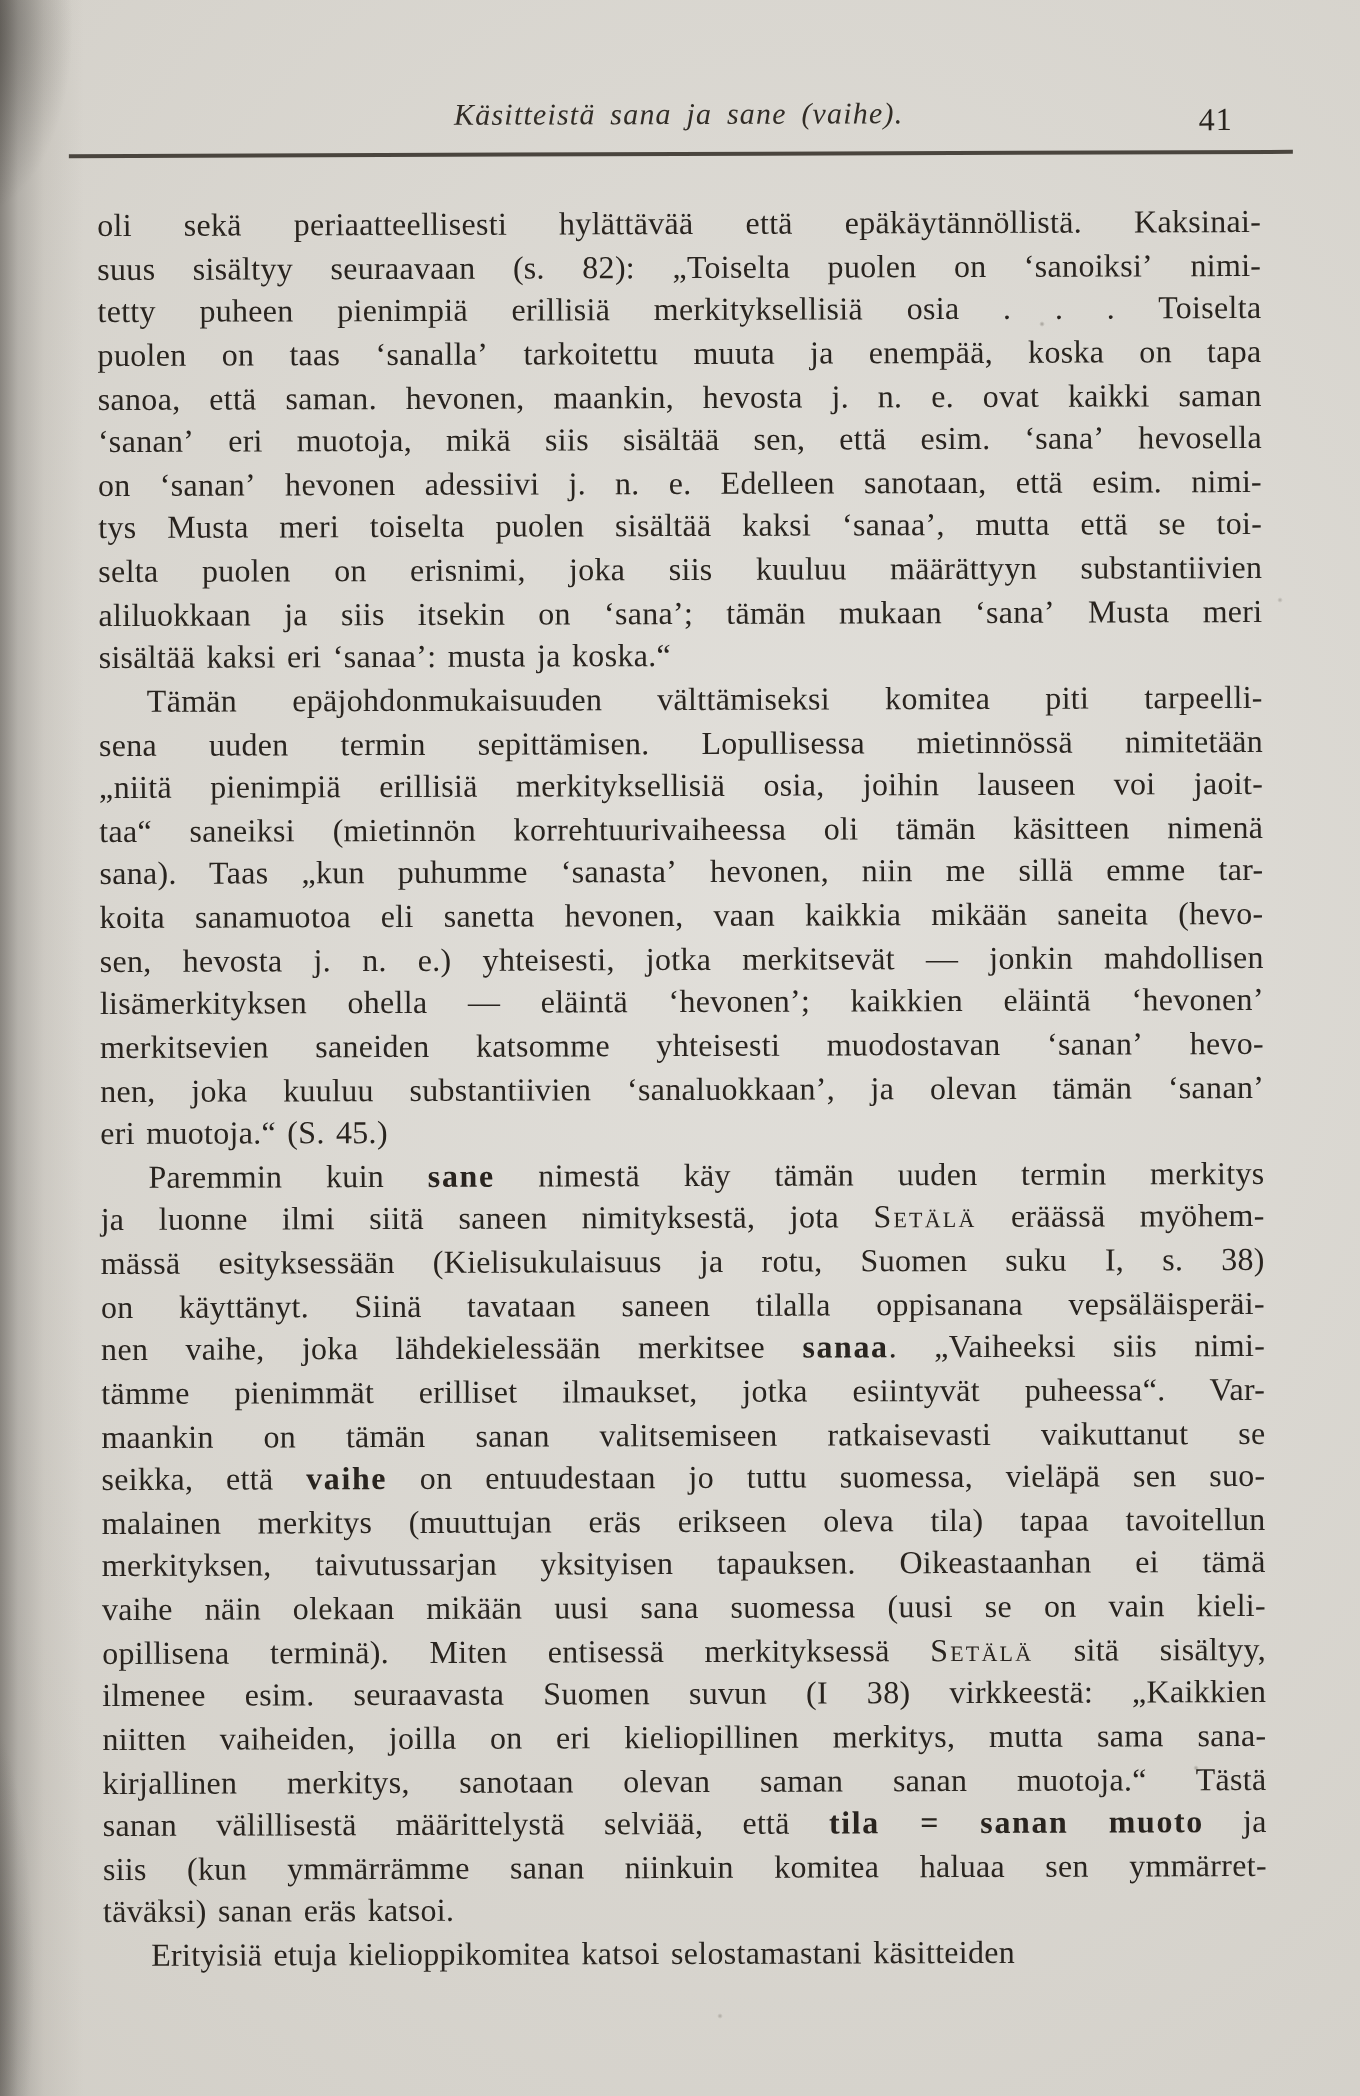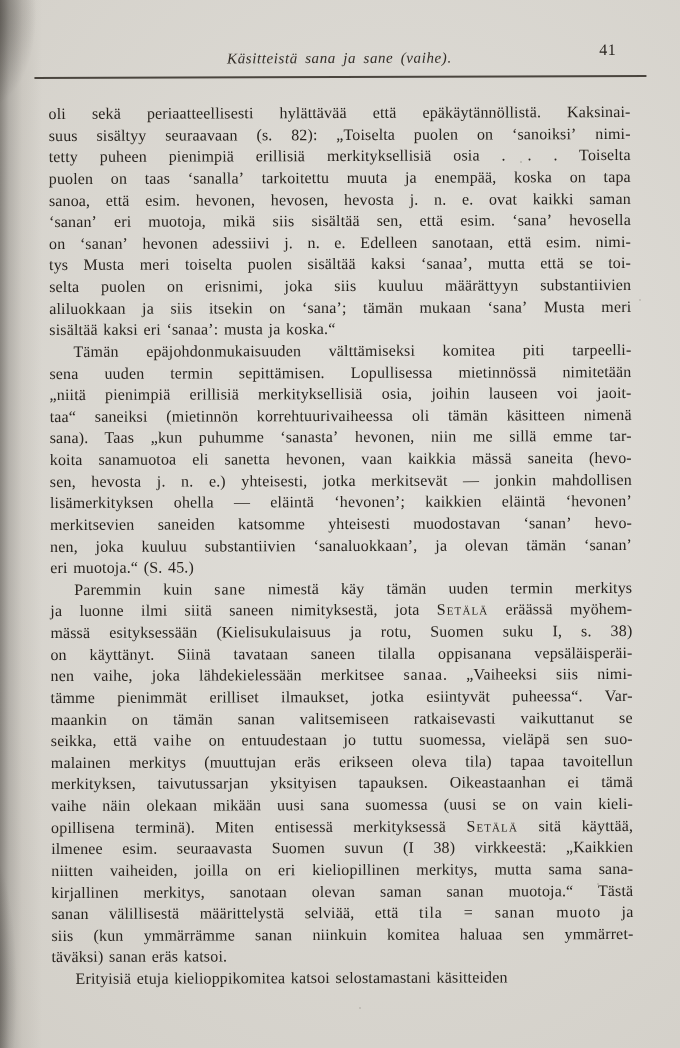--- a/index.html
+++ b/index.html
@@ -23,90 +23,90 @@
     color: #29241f;
   }
   .sheet { position: absolute; inset: 0; transform: rotate(-0.2deg); }
 
   .running-title {
     position: absolute; top: 50px; left: 50px; width: 582px;
     text-align: center; font-style: italic;
     font-size: 15px; letter-spacing: .6px; word-spacing: 3px; color: #312c26;
   }
   .page-number {
-    position: absolute; top: 42px; right: 62px;
+    position: absolute; top: 53px; right: 62px;
     font-size: 16px; letter-spacing: .5px; color: #29241f;
   }
   .header-rule {
     position: absolute; top: 76px; left: 36px; right: 32px; height: 2px;
     background: #4a453e;
   }
 
   .body-text {
     position: absolute; top: 102px; left: 50px; width: 582px;
     font-size: 16px; line-height: 21.63px;
     letter-spacing: .15px; word-spacing: 1.5px;
   }
   .paragraph { margin: 0; }
   .line { text-align: justify; text-align-last: justify; white-space: nowrap; }
   .line.line-last { text-align-last: left; white-space: normal; }
   .line.line-indent { padding-left: 24px; }
   .seg-n { font-style: normal; }
   .seg-i { }
-  .seg-b { font-weight: normal; letter-spacing: .8px; }
+  .seg-b { font-weight: bold; letter-spacing: .8px; }
   .seg-sc { font-variant: small-caps; letter-spacing: 1.1px; }
 </style>
 </head>
 <body>
 
 <div class="page">
   <div class="sheet">
     <div class="running-title">Käsitteistä sana ja sane (vaihe).</div>
     <div class="page-number">41</div>
     <div class="header-rule"></div>
     <div class="body-text" id="body-text">
         <div class="paragraph">
           <div class="line"><span class="seg-n">oli sekä periaatteellisesti hylättävää että epäkäytännöllistä. Kaksinai-</span></div>
           <div class="line"><span class="seg-n">suus sisältyy seuraavaan (s. 82): „Toiselta puolen on ʻsanoiksiʼ nimi-</span></div>
           <div class="line"><span class="seg-n">tetty puheen pienimpiä erillisiä merkityksellisiä osia . . . Toiselta</span></div>
           <div class="line"><span class="seg-n">puolen on taas ʻsanallaʼ tarkoitettu muuta ja enempää, koska on tapa</span></div>
-          <div class="line"><span class="seg-n">sanoa, että esim. </span><span class="seg-i">hevonen</span><span class="seg-n">, </span><span class="seg-i">hevosen</span><span class="seg-n">, </span><span class="seg-i">hevosta</span><span class="seg-n"> j. n. e. ovat kaikki saman</span></div>
+          <div class="line"><span class="seg-n">sanoa, että saman. </span><span class="seg-i">hevonen</span><span class="seg-n">, </span><span class="seg-i">maankin</span><span class="seg-n">, </span><span class="seg-i">hevosta</span><span class="seg-n"> j. n. e. ovat kaikki saman</span></div>
           <div class="line"><span class="seg-n">ʻsananʼ eri muotoja, mikä siis sisältää sen, että esim. ʻsanaʼ </span><span class="seg-i">hevosella</span></div>
           <div class="line"><span class="seg-n">on ʻsananʼ </span><span class="seg-i">hevonen</span><span class="seg-n"> adessiivi j. n. e. Edelleen sanotaan, että esim. nimi-</span></div>
           <div class="line"><span class="seg-n">tys </span><span class="seg-i">Musta meri</span><span class="seg-n"> toiselta puolen sisältää kaksi ʻsanaaʼ, mutta että se toi-</span></div>
           <div class="line"><span class="seg-n">selta puolen on erisnimi, joka siis kuuluu määrättyyn substantiivien</span></div>
           <div class="line"><span class="seg-n">aliluokkaan ja siis itsekin on ʻsanaʼ; tämän mukaan ʻsanaʼ </span><span class="seg-i">Musta meri</span></div>
           <div class="line line-last"><span class="seg-n">sisältää kaksi eri ʻsanaaʼ: </span><span class="seg-i">musta</span><span class="seg-n"> ja </span><span class="seg-i">koska</span><span class="seg-n">.“</span></div>
         </div>
         <div class="paragraph">
           <div class="line line-indent"><span class="seg-n">Tämän epäjohdonmukaisuuden välttämiseksi komitea piti tarpeelli-</span></div>
           <div class="line"><span class="seg-n">sena uuden termin sepittämisen. Lopullisessa mietinnössä nimitetään</span></div>
           <div class="line"><span class="seg-n">„niitä pienimpiä erillisiä merkityksellisiä osia, joihin lauseen voi jaoit-</span></div>
           <div class="line"><span class="seg-n">taa“ </span><span class="seg-i">saneiksi</span><span class="seg-n"> (mietinnön korrehtuurivaiheessa oli tämän käsitteen nimenä</span></div>
           <div class="line"><span class="seg-i">sana</span><span class="seg-n">). Taas „kun puhumme ʻsanastaʼ </span><span class="seg-i">hevonen</span><span class="seg-n">, niin me sillä emme tar-</span></div>
-          <div class="line"><span class="seg-n">koita sanamuotoa eli sanetta </span><span class="seg-i">hevonen</span><span class="seg-n">, vaan kaikkia mässä saneita (</span><span class="seg-i">hevo-</span></div>
+          <div class="line"><span class="seg-n">koita sanamuotoa eli sanetta </span><span class="seg-i">hevonen</span><span class="seg-n">, vaan kaikkia mikään saneita (</span><span class="seg-i">hevo-</span></div>
           <div class="line"><span class="seg-i">sen</span><span class="seg-n">, </span><span class="seg-i">hevosta</span><span class="seg-n"> j. n. e.) yhteisesti, jotka merkitsevät — jonkin mahdollisen</span></div>
           <div class="line"><span class="seg-n">lisämerkityksen ohella — eläintä ʻhevonenʼ; kaikkien eläintä ʻhevonenʼ</span></div>
           <div class="line"><span class="seg-n">merkitsevien saneiden katsomme yhteisesti muodostavan ʻsananʼ </span><span class="seg-i">hevo-</span></div>
           <div class="line"><span class="seg-i">nen</span><span class="seg-n">, joka kuuluu substantiivien ʻsanaluokkaanʼ, ja olevan tämän ʻsananʼ</span></div>
           <div class="line line-last"><span class="seg-n">eri muotoja.“  (S. 45.)</span></div>
         </div>
         <div class="paragraph">
           <div class="line line-indent"><span class="seg-n">Paremmin kuin </span><span class="seg-b">sane</span><span class="seg-n"> nimestä käy tämän uuden termin merkitys</span></div>
           <div class="line"><span class="seg-n">ja luonne ilmi siitä saneen nimityksestä, jota </span><span class="seg-sc">Setälä</span><span class="seg-n"> eräässä myöhem-</span></div>
           <div class="line"><span class="seg-n">mässä esityksessään (Kielisukulaisuus ja rotu, Suomen suku I, s. 38)</span></div>
           <div class="line"><span class="seg-n">on käyttänyt. Siinä tavataan saneen tilalla oppisanana vepsäläisperäi-</span></div>
           <div class="line"><span class="seg-n">nen </span><span class="seg-i">vaihe</span><span class="seg-n">, joka lähdekielessään merkitsee </span><span class="seg-b">sanaa</span><span class="seg-n">. „Vaiheeksi siis nimi-</span></div>
           <div class="line"><span class="seg-n">tämme pienimmät erilliset ilmaukset, jotka esiintyvät puheessa“. Var-</span></div>
           <div class="line"><span class="seg-n">maankin on tämän sanan valitsemiseen ratkaisevasti vaikuttanut se</span></div>
           <div class="line"><span class="seg-n">seikka, että </span><span class="seg-b">vaihe</span><span class="seg-n"> on entuudestaan jo tuttu suomessa, vieläpä sen suo-</span></div>
           <div class="line"><span class="seg-n">malainen merkitys (muuttujan eräs erikseen oleva tila) tapaa tavoitellun</span></div>
           <div class="line"><span class="seg-n">merkityksen, taivutussarjan yksityisen tapauksen. Oikeastaanhan ei tämä</span></div>
           <div class="line"><span class="seg-i">vaihe</span><span class="seg-n"> näin olekaan mikään uusi sana suomessa (uusi se on vain kieli-</span></div>
-          <div class="line"><span class="seg-n">opillisena terminä). Miten entisessä merkityksessä </span><span class="seg-sc">Setälä</span><span class="seg-n"> sitä käyttää,</span></div>
+          <div class="line"><span class="seg-n">opillisena terminä). Miten entisessä merkityksessä </span><span class="seg-sc">Setälä</span><span class="seg-n"> sitä sisältyy,</span></div>
           <div class="line"><span class="seg-n">ilmenee esim. seuraavasta Suomen suvun (I 38) virkkeestä: „Kaikkien</span></div>
           <div class="line"><span class="seg-n">niitten vaiheiden, joilla on eri kieliopillinen merkitys, mutta sama sana-</span></div>
           <div class="line"><span class="seg-n">kirjallinen merkitys, sanotaan olevan saman </span><span class="seg-i">sanan</span><span class="seg-n"> muotoja.“ Tästä</span></div>
           <div class="line"><span class="seg-n">sanan välillisestä määrittelystä selviää, että </span><span class="seg-b">tila = sanan muoto</span><span class="seg-n"> ja</span></div>
           <div class="line"><span class="seg-n">siis (kun ymmärrämme sanan niinkuin komitea haluaa sen ymmärret-</span></div>
           <div class="line line-last"><span class="seg-n">täväksi) sanan eräs katsoi.</span></div>
         </div>
         <div class="paragraph">
           <div class="line line-last line-indent"><span class="seg-n">Erityisiä etuja kielioppikomitea katsoi selostamastani käsitteiden</span></div>
         </div>

